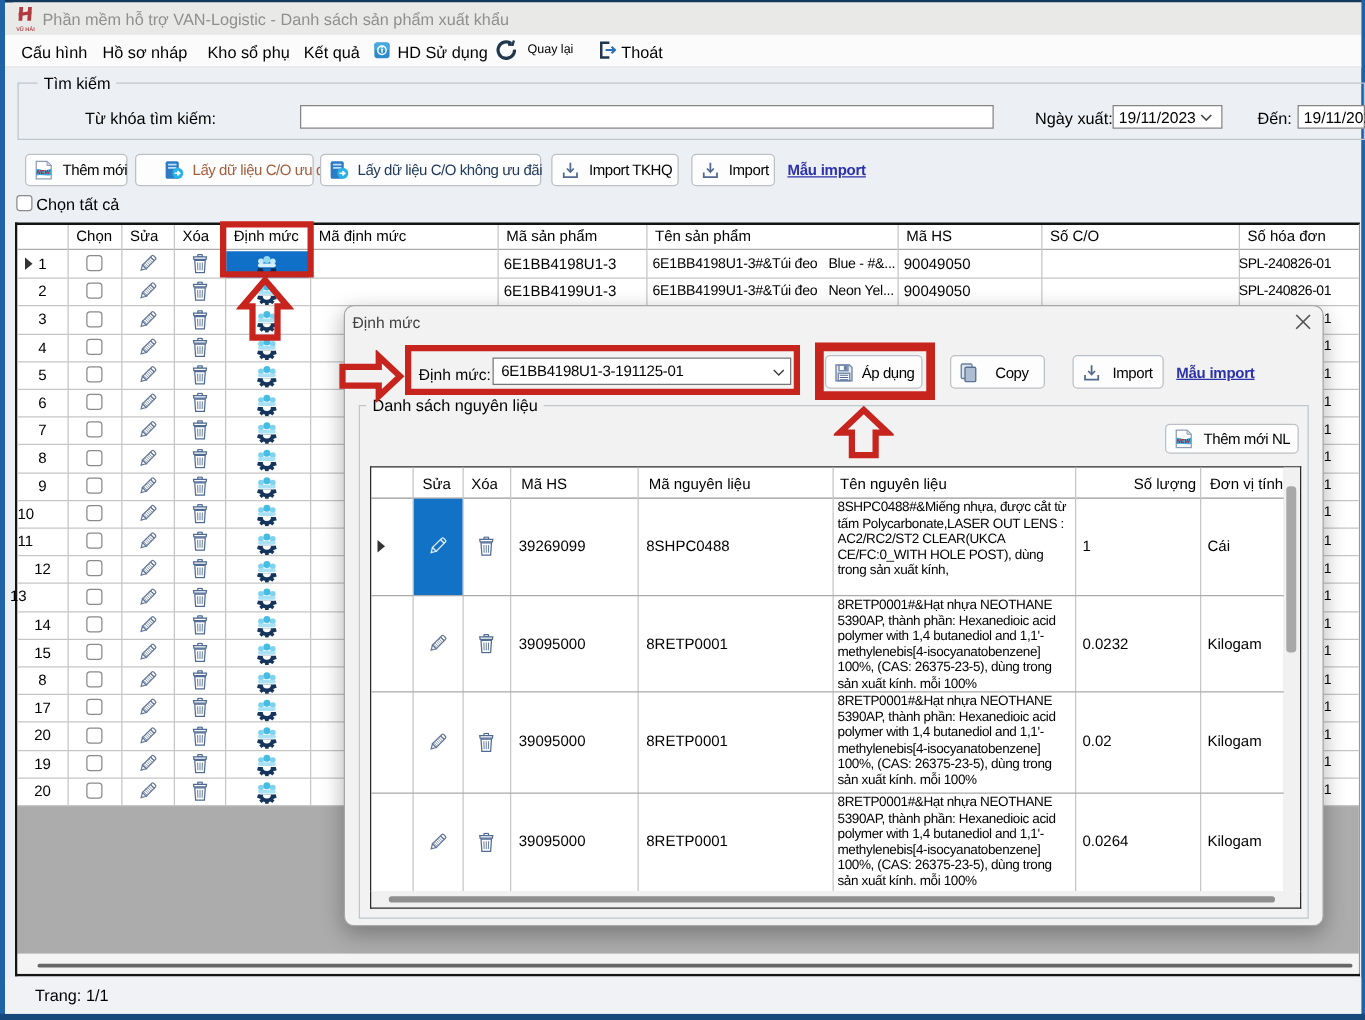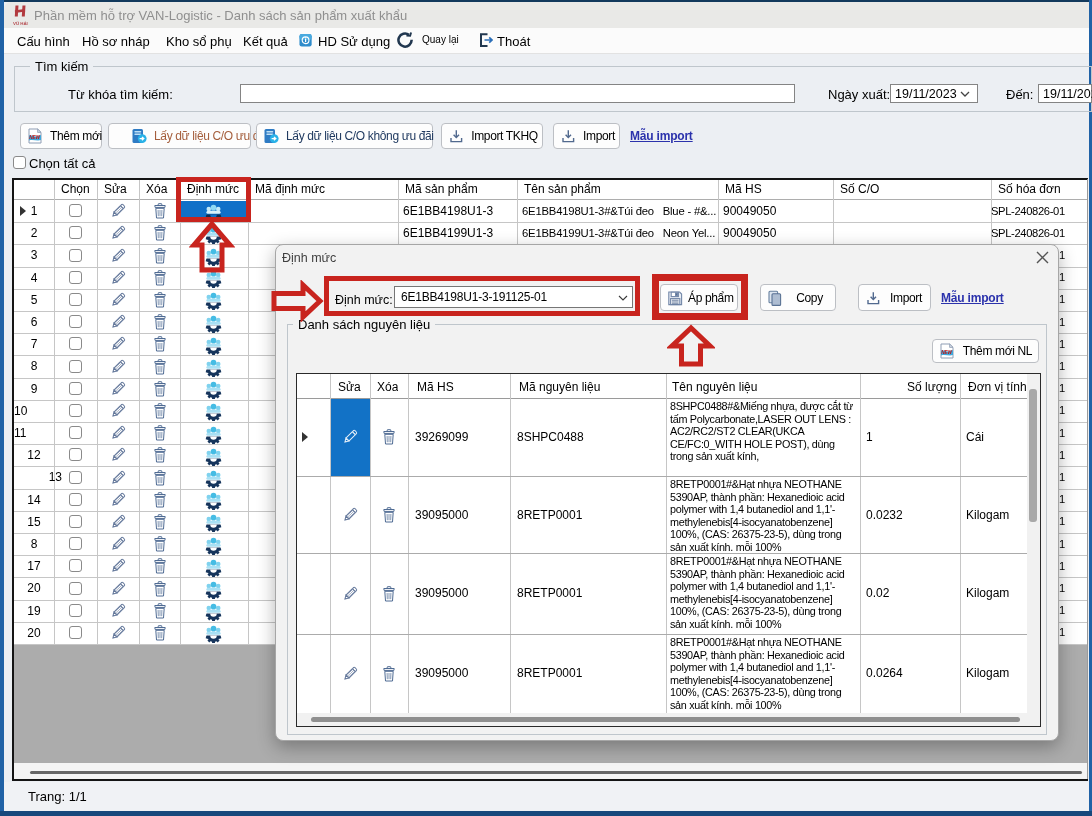--- a/index.html
+++ b/index.html
@@ -367,21 +367,21 @@
     <use href="#pencil"></use>
   </svg>
 <svg class="a" style="left:152px;top:447.3px" width="16" height="16" viewBox="0 0 16 16">
     <use href="#trash"></use>
   </svg>
 <svg class="a" style="left:204px;top:445.7px" width="19" height="20" viewBox="0 0 20 22">
     <use href="#gear"></use>
   </svg>
 <div class="cell" style="left:991px;top:448.7px;width:93px;font-size:11.2px;letter-spacing:-0.35px">SPL-240826-01</div>
 <div class="a" style="left:14px;top:488.6px;width:1073px;height:1px;background:#C6C6C6"></div>
-<div class="cell" style="left:22px;top:470.4px;width:40px;text-align:right">13</div>
+<div class="cell" style="left:8px;top:470.4px;width:40px;text-align:left">13</div>
 <div class="cb" style="left:69px;top:470.5px"></div>
 <svg class="a" style="left:110px;top:469.5px" width="16" height="16" viewBox="0 0 16 16">
     <use href="#pencil"></use>
   </svg>
 <svg class="a" style="left:152px;top:469.5px" width="16" height="16" viewBox="0 0 16 16">
     <use href="#trash"></use>
   </svg>
 <svg class="a" style="left:204px;top:467.9px" width="19" height="20" viewBox="0 0 20 22">
     <use href="#gear"></use>
   </svg>
@@ -486,21 +486,21 @@
   </svg>
 <div class="a" style="left:335px;top:293px;font-size:12.5px">Định mức:</div>
 <div class="a" style="left:394px;top:286px;width:239px;height:22px;background:#fff;border:1px solid #767676;font-size:12px;letter-spacing:-0.2px;padding:3px 0 0 6px">6E1BB4198U1-3-191125-01</div>
 <svg class="a" style="left:618px;top:295px" width="10" height="6" viewBox="0 0 10 6">
     <path d="M1 1 L5 5 L9 1" stroke="#3A3A3A" stroke-width="1.1" fill="none"></path>
   </svg>
 <div class="btn" style="left:660px;top:284px;width:78px;height:27px;padding-left:6px">
     <svg width="16" height="16" viewBox="0 0 16 16">
       <use href="#floppy"></use>
     </svg>
-    <span style="margin-left:5px;color:#000;flex:1;text-align:center;padding-right:4px">Áp phẩm</span>
+    <span style="margin-left:5px;color:#000;flex:1;text-align:center;padding-right:4px">Áp dụng</span>
   </div>
 <div class="btn" style="left:760px;top:284px;width:76px;height:27px;padding-left:6px">
     <svg width="16" height="16" viewBox="0 0 16 16">
       <use href="#copy"></use>
     </svg>
     <span style="margin-left:5px;color:#000;flex:1;text-align:center;padding-right:4px">Copy</span>
   </div>
 <div class="btn" style="left:858px;top:284px;width:73px;height:27px;padding-left:6px">
     <svg width="16" height="16" viewBox="0 0 16 16">
       <use href="#imp"></use>

